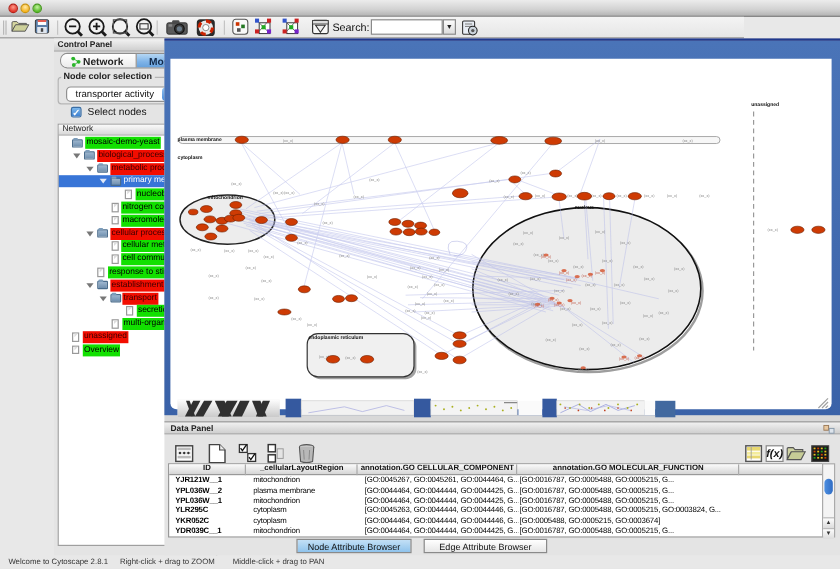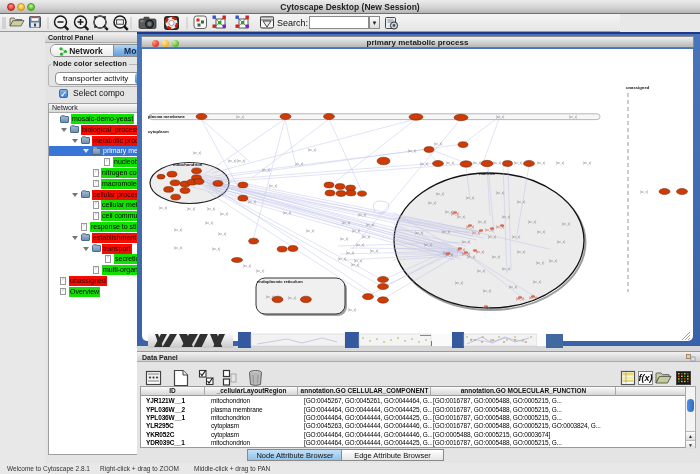--- a/index.html
+++ b/index.html
@@ -106,21 +106,20 @@
 .icon { position:absolute; }
 svg text { font-family:"Liberation Sans", sans-serif; }
 </style>
 </head>
 <body>
 
 <div id="titlebar">
   <div class="tl r"></div>
     <div class="tl y"></div>
     <div class="tl g"></div>
-  <div class="title">Cytoscape Desktop (New Session)</div>
 </div>
 
 <div id="toolbar">
   <svg class="icon" style="left:0;top:0" width="420" height="18" viewBox="0 14 420 18">
       <line x1="3" y1="17" x2="3" y2="29" stroke="#b8b8b8" stroke-width="1"></line>
       <line x1="5" y1="17" x2="5" y2="29" stroke="#b8b8b8" stroke-width="1"></line>
 <g transform="translate(9,16)">
         <path d="M1 10 L1 3 Q1 2 2 2 L5 2 L6.5 3.5 L13 3.5 L13 5 L4 5 Z" fill="#d6d6a0" stroke="#555" stroke-width="0.8"></path>
         <path d="M1 10 L4 4.6 L15 4.6 L12 10 Z" fill="#cdd09a" stroke="#555" stroke-width="0.8"></path>
       </g>
@@ -231,21 +230,21 @@
     <div id="tab-mosaic">Mosaic</div>
     <div id="tab-arrow">▶</div>
   </div>
   <div id="grouplbl">Node color selection</div>
   <div id="groupbox"></div>
   <div id="dropdown">
       <span class="txt">transporter activity</span>
       <span class="step"></span>
     </div>
   <div id="selectnodes">✓</div>
-  <div id="selectlbl">Select compo</div>
+  <div id="selectlbl">Select nodes</div>
   <div id="tree">
     <div id="treehdr">
         <span class="c1">Network</span>
         <span class="div"></span>
         <span class="c2">Nodes</span>
       </div>
     <div id="treerows">
         <div class="trow" style="top:10.0px">
           <span class="fold" style="left:11px"></span>
           <span class="hl g" style="left:22px;max-width:80px">mosaic-demo-yeast</span>
@@ -337,26 +336,20 @@
           <span class="hl g" style="left:20px;max-width:82px">Overview</span>
           <span class="cnt">8(0)</span>
         </div>
       </div>
     <div id="treescroll"></div>
   </div>
 </div>
 
 <div id="desktop">
   <div id="netwin">
-    <div id="nw-title">
-      <div class="ntl r"></div>
-        <div class="ntl y"></div>
-        <div class="ntl g"></div>
-      <div class="t">primary metabolic process</div>
-    </div>
     <div id="canvas">
       <svg id="net" width="551" height="292" viewBox="142 47 551 292">
           <rect x="149" y="111.8" width="451" height="5.8" rx="2.9" fill="#f7f7f7" stroke="#999" stroke-width="0.7"></rect>
 <ellipse cx="189.5" cy="181" rx="39.5" ry="20.5" fill="#ededed" stroke="#222" stroke-width="1.2"></ellipse>
 <ellipse cx="490.5" cy="240.5" rx="95" ry="67.5" fill="none" stroke="rgba(40,40,40,0.45)" stroke-width="2"></ellipse>
 <ellipse cx="489" cy="238.5" rx="95" ry="67.5" fill="#ececec" stroke="#111" stroke-width="1.3"></ellipse>
 <rect x="258" y="278" width="89" height="36" rx="9" fill="#555" opacity="0.55"></rect>
 <rect x="256" y="276" width="89" height="36" rx="9" fill="#f0f0f0" stroke="#333" stroke-width="1"></rect>
 <line x1="628" y1="91" x2="628" y2="290" stroke="#999" stroke-width="1" stroke-dasharray="4,3"></line>
 <g stroke="#b4b8e8" stroke-width="0.55" opacity="0.72">
@@ -788,21 +781,21 @@
         </div>
       </div>
   </div>
   <div id="dp-vscroll">
     <div id="dp-vthumb"></div>
     <div class="varr" style="top:44px">▲</div>
     <div class="varr" style="top:53px">▼</div>
   </div>
   <div id="dp-tabs">
     <div class="dptab sel" style="left:110px;width:96px">Node Attribute Browser</div>
-    <div class="dptab" style="left:204px;width:103px">Edge Attribute Browser</div>
+    <div class="dptab" style="left:216px;width:103px">Edge Attribute Browser</div>
   </div>
 </div>
 
 <div id="statusbar">
   <span style="left:7px">Welcome to Cytoscape 2.8.1</span>
   <span style="left:100px">Right-click + drag to ZOOM</span>
   <span style="left:194px">Middle-click + drag to PAN</span>
 </div>
 
 </body></html>

